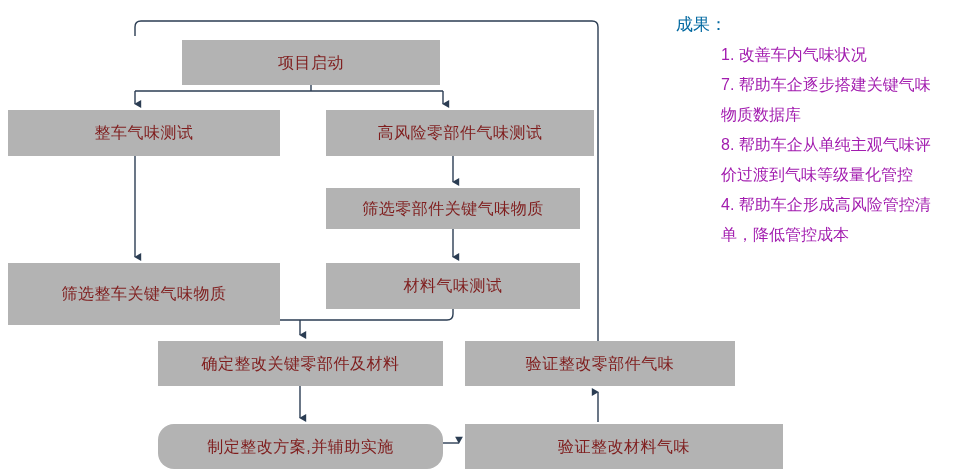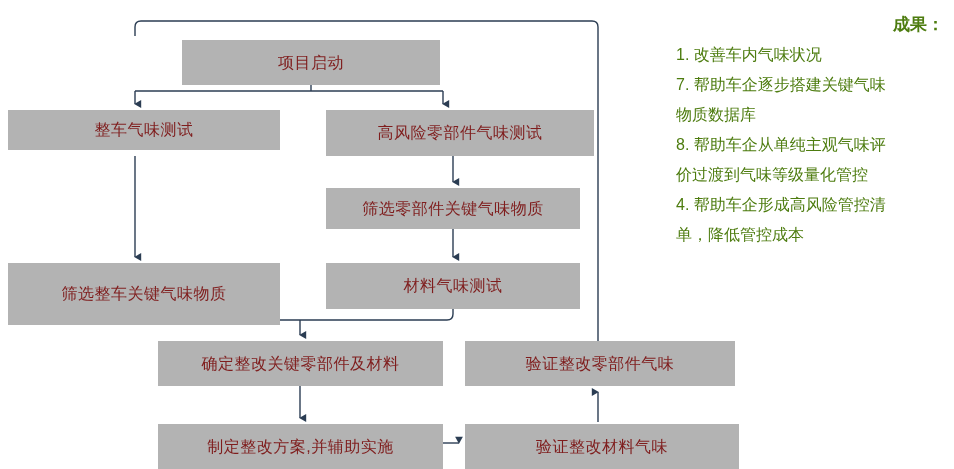--- a/index.html
+++ b/index.html
@@ -45,29 +45,29 @@
   
   #results {
     position: absolute;
     left: 676px;
     top: 10px;
     width: 268px;
     color: #3a3a3a;
   }
   #results .res-title {
     font-size: 17px;
-    font-weight: bold;
+    font-weight: normal;
     line-height: 30px;
-    color: #4d7c0f;
-    text-align: right;
+    color: #0369a1;
   }
   #results .res-item {
     font-size: 16px;
     line-height: 30px;
-    color: #4d7c0f;
+    color: #a21caf;
+    margin-left: 45px;
   }
 </style>
 </head>
 <body>
 
 <div id="canvas">
 
   <svg id="wires" viewBox="0 0 954 469" xmlns="http://www.w3.org/2000/svg">
     <defs>
       <marker id="arrowDown" markerWidth="9" markerHeight="9" refX="4.5" refY="7.4" orient="auto" markerUnits="userSpaceOnUse">
@@ -104,37 +104,37 @@
 
       <path d="M437,443 L459,443" marker-end="url(#arrowRight)"></path>
 
       <path d="M598,422 L598,392" marker-end="url(#arrowUp)"></path>
 
     </g>
   </svg>
 
   <div class="node" style="left:182px; top:40px; width:258px; height:45px;">项目启动</div>
 
-  <div class="node" style="left:8px; top:110px; width:272px; height:40px;">整车气味测试</div>
+  <div class="node" style="left:8px; top:110px; width:272px; height:46px;">整车气味测试</div>
 
   <div class="node" style="left:326px; top:110px; width:268px; height:46px;">高风险零部件气味测试</div>
 
   <div class="node" style="left:326px; top:188px; width:254px; height:41px;">筛选零部件关键气味物质</div>
 
   <div class="node" style="left:8px; top:263px; width:272px; height:62px;">筛选整车关键气味物质</div>
 
   <div class="node" style="left:326px; top:263px; width:254px; height:46px;text-align:center;">材料气味测试</div>
 
   <div class="node" style="left:158px; top:341px; width:285px; height:45px;">确定整改关键零部件及材料</div>
 
   <div class="node" style="left:465px; top:341px; width:270px; height:45px;">验证整改零部件气味</div>
 
-  <div class="node" style="left:158px; top:424px; width:285px; height:45px;">制定整改方案,并辅助实施</div>
+  <div class="node" style="left:158px; top:424px; width:285px; height:45px;border-radius:16px;">制定整改方案,并辅助实施</div>
 
-  <div class="node" style="left:465px; top:424px; width:274px; height:45px;">验证整改材料气味</div>
+  <div class="node" style="left:465px; top:424px; width:318px; height:45px;">验证整改材料气味</div>
 
   <div id="results">
     <div class="res-title">成果：</div>
     <div class="res-item">1. 改善车内气味状况</div>
     <div class="res-item">7. 帮助车企逐步搭建关键气味</div>
     <div class="res-item">物质数据库</div>
     <div class="res-item">8. 帮助车企从单纯主观气味评</div>
     <div class="res-item">价过渡到气味等级量化管控</div>
     <div class="res-item">4. 帮助车企形成高风险管控清</div>
     <div class="res-item">单，降低管控成本</div>

